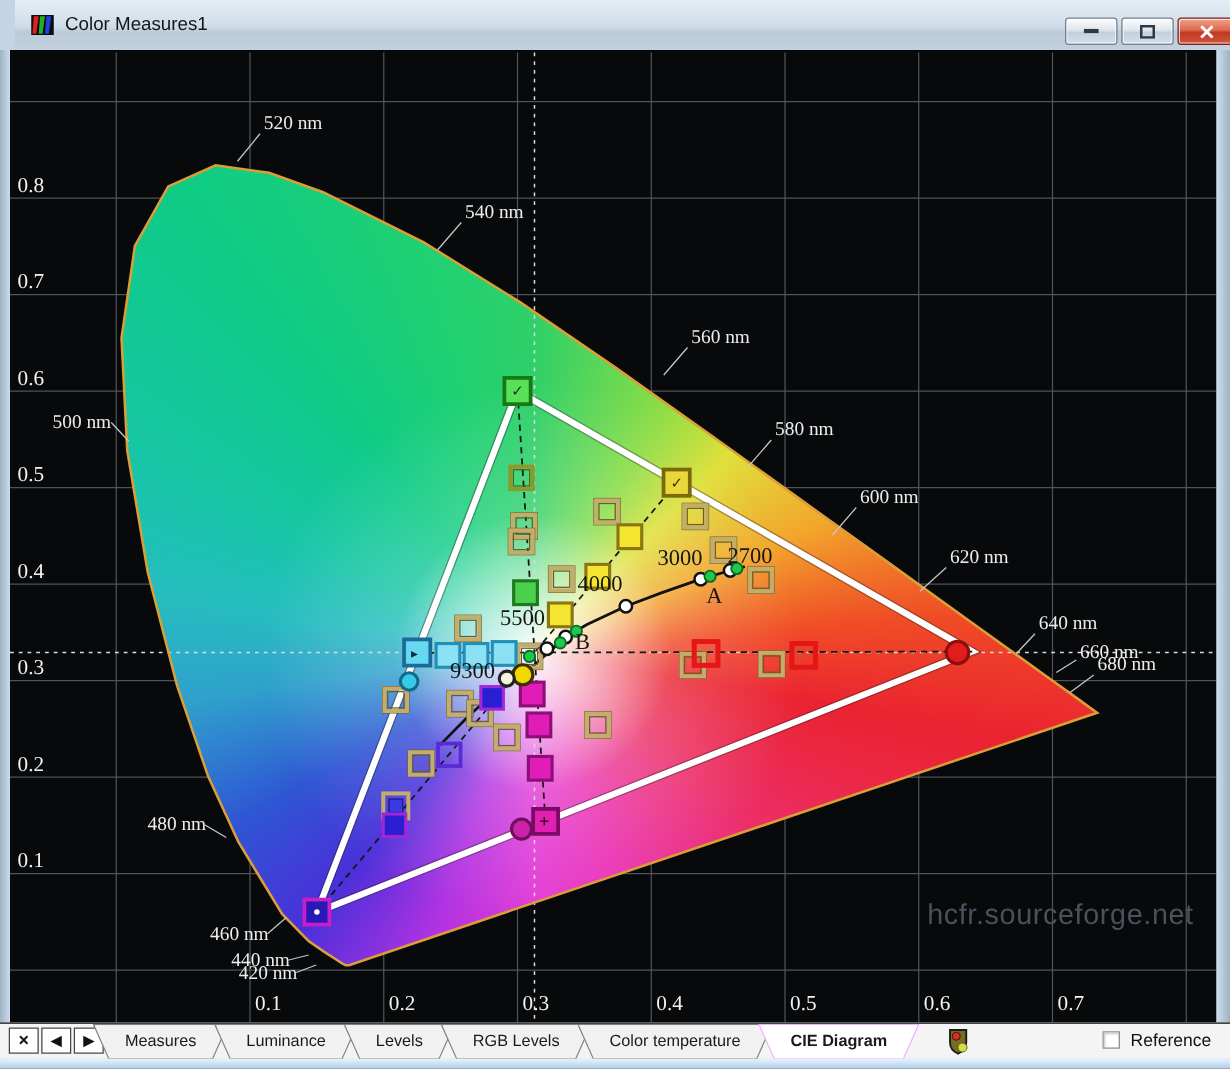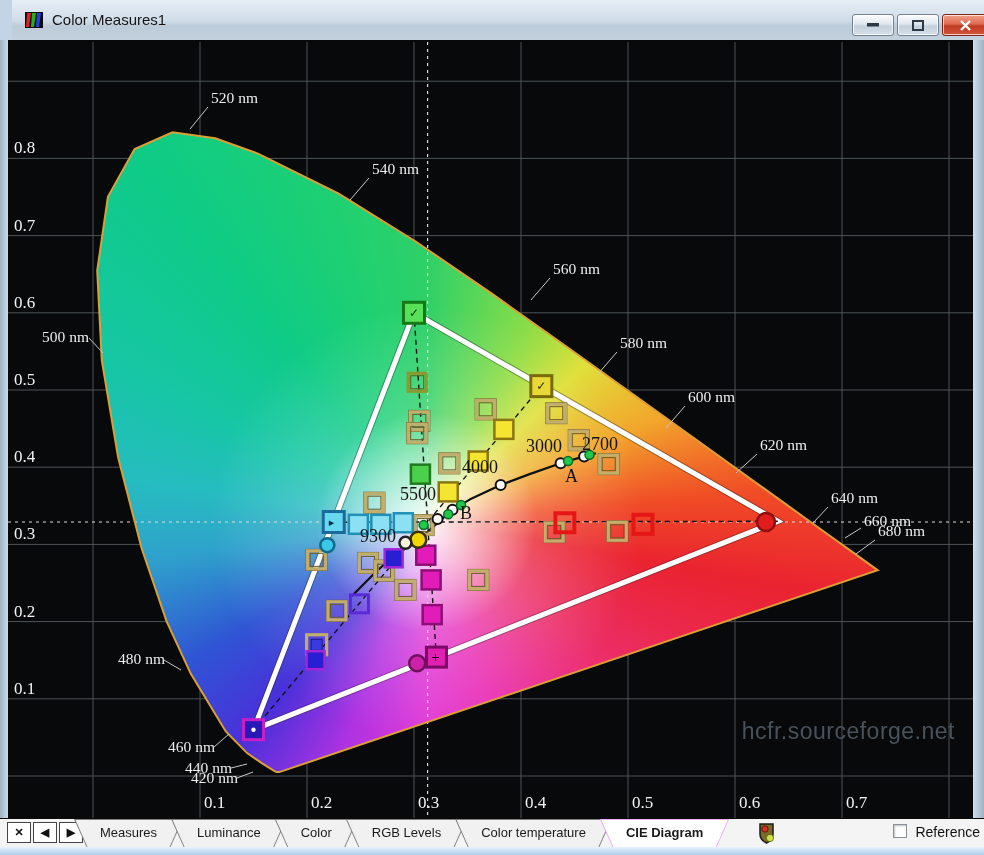--- a/index.html
+++ b/index.html
@@ -37,21 +37,21 @@
   .tabs{position:absolute;left:86px;top:0;height:18px;display:flex;align-items:stretch;}
   .tab{position:relative;height:29px;line-height:27px;padding:0 26px;margin-left:-12px;
        clip-path:polygon(0 0,100% 0,calc(100% - 13px) 100%,13px 100%);background:#7d7d7d;font-size:13px;color:#1a1a1a;}
   .tab::before{content:"";position:absolute;inset:1px 1.5px;clip-path:polygon(0 0,100% 0,calc(100% - 12px) 100%,12px 100%);
        background:#f1f1f1;}
   .tab span{position:relative;}
   .tab.active{background:#f0abfc;}
   .tab.active::before{background:#ffffff;}
   .tab.active span{font-weight:bold;}
   .shield{position:absolute;left:757px;top:2px;}
-  .refbox{position:absolute;right:4px;top:5px;display:flex;align-items:flex-start;gap:8px;}
+  .refbox{position:absolute;right:15px;top:5px;display:flex;align-items:center;gap:8px;}
   .checkbox{width:14px;height:14px;background:#fff;border:1px solid #8a9199;box-shadow:inset 1px 1px 2px rgba(0,0,0,.25);}
   .reflabel{font-size:14px;color:#111;}
   
   .bottomstrip{position:absolute;left:0;top:847px;width:100%;height:8px;
        background:linear-gradient(#e9f3fc,#aecdec);}
   .sideL{position:absolute;left:0;top:40px;width:8px;height:807px;background:linear-gradient(90deg,#9fb2c2,#c9dbec);}
   .sideR{position:absolute;right:0;top:40px;width:11px;height:807px;background:linear-gradient(270deg,#9fb2c2,#cfe0f0);}
 </style>
 </head>
 <body>
@@ -275,21 +275,21 @@
 
   <div class="tabbar">
     <div class="navbtns">
       <div class="navbtn">✕</div>
       <div class="navbtn">◀</div>
       <div class="navbtn">▶</div>
     </div>
     <div class="tabs" id="tabs">
         <div class="tab"><span>Measures</span></div>
         <div class="tab"><span>Luminance</span></div>
-        <div class="tab"><span>Color</span></div>
+        <div class="tab"><span>Levels</span></div>
         <div class="tab"><span>RGB Levels</span></div>
         <div class="tab"><span>Color temperature</span></div>
         <div class="tab active"><span>CIE Diagram</span></div>
       </div>
     <svg class="shield" width="22" height="25" viewBox="0 0 22 25">
       <path d="M3,3 h13 v10 q0,6 -6.5,9 q-6.5,-3 -6.5,-9 Z" fill="#7a6a28" stroke="#1a1a1a" stroke-width="1.5"></path>
       <circle cx="8" cy="8" r="3.2" fill="#d83020" stroke="#401008" stroke-width="0.8"></circle>
       <circle cx="13" cy="17" r="3.6" fill="#cfe04a" stroke="#5a6a10" stroke-width="0.8"></circle>
     </svg>
     <div class="refbox">

